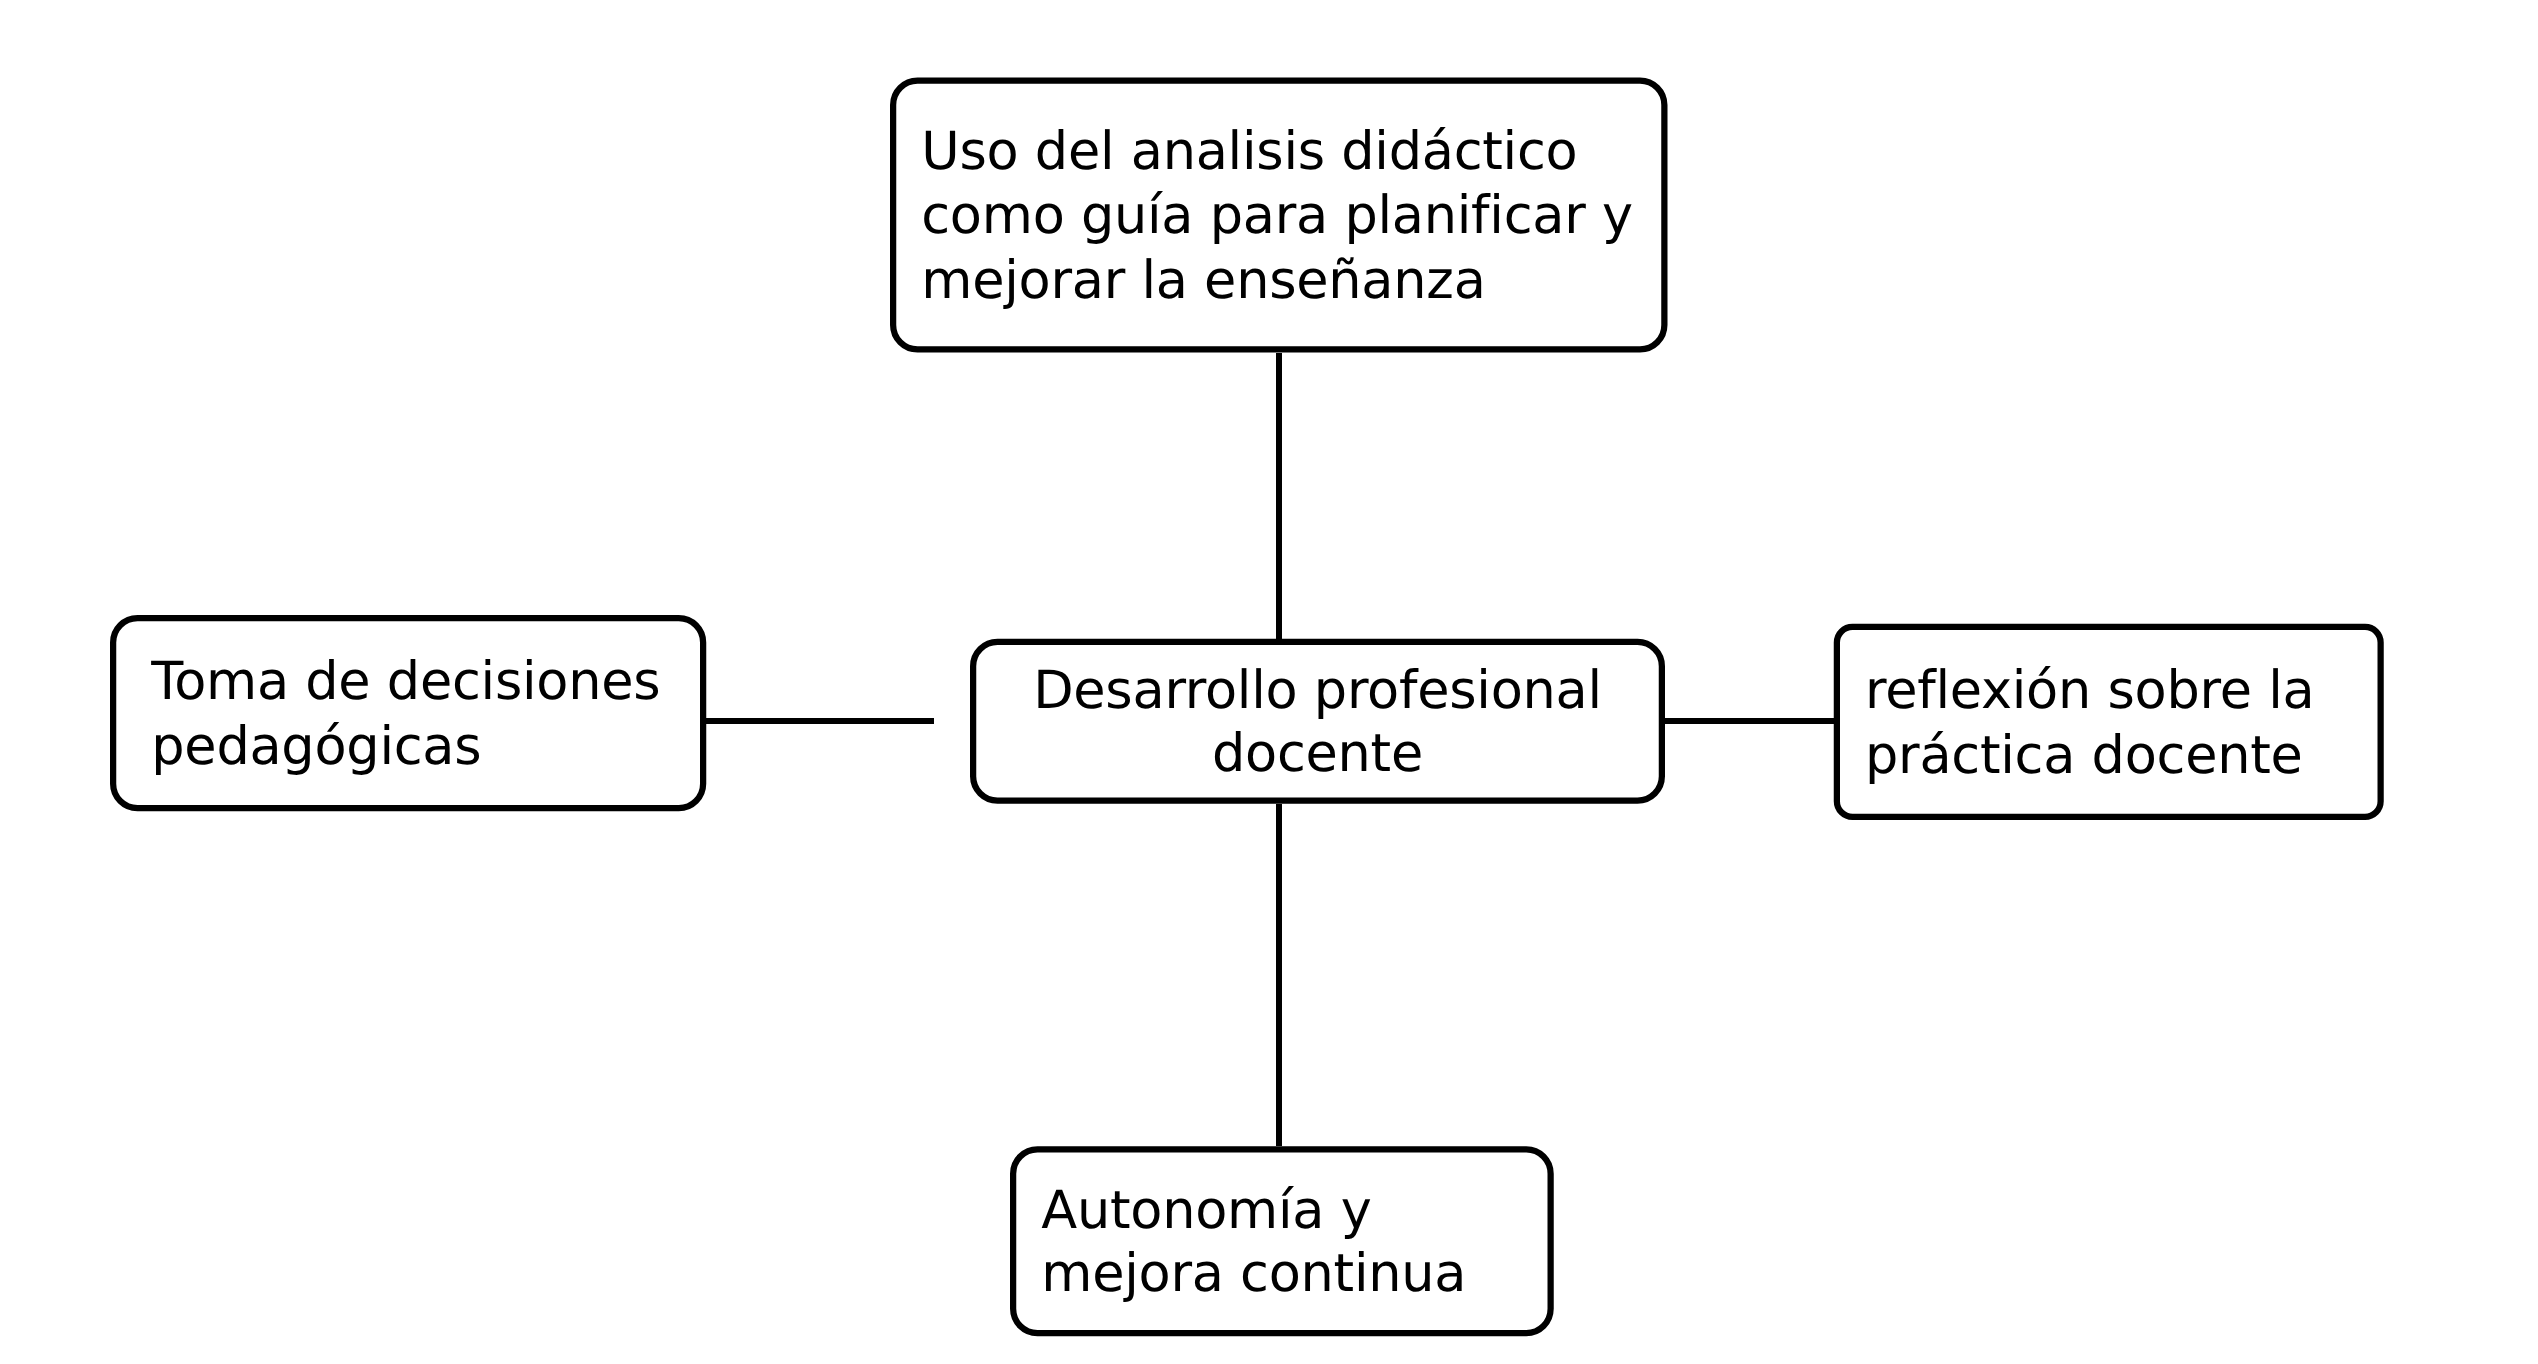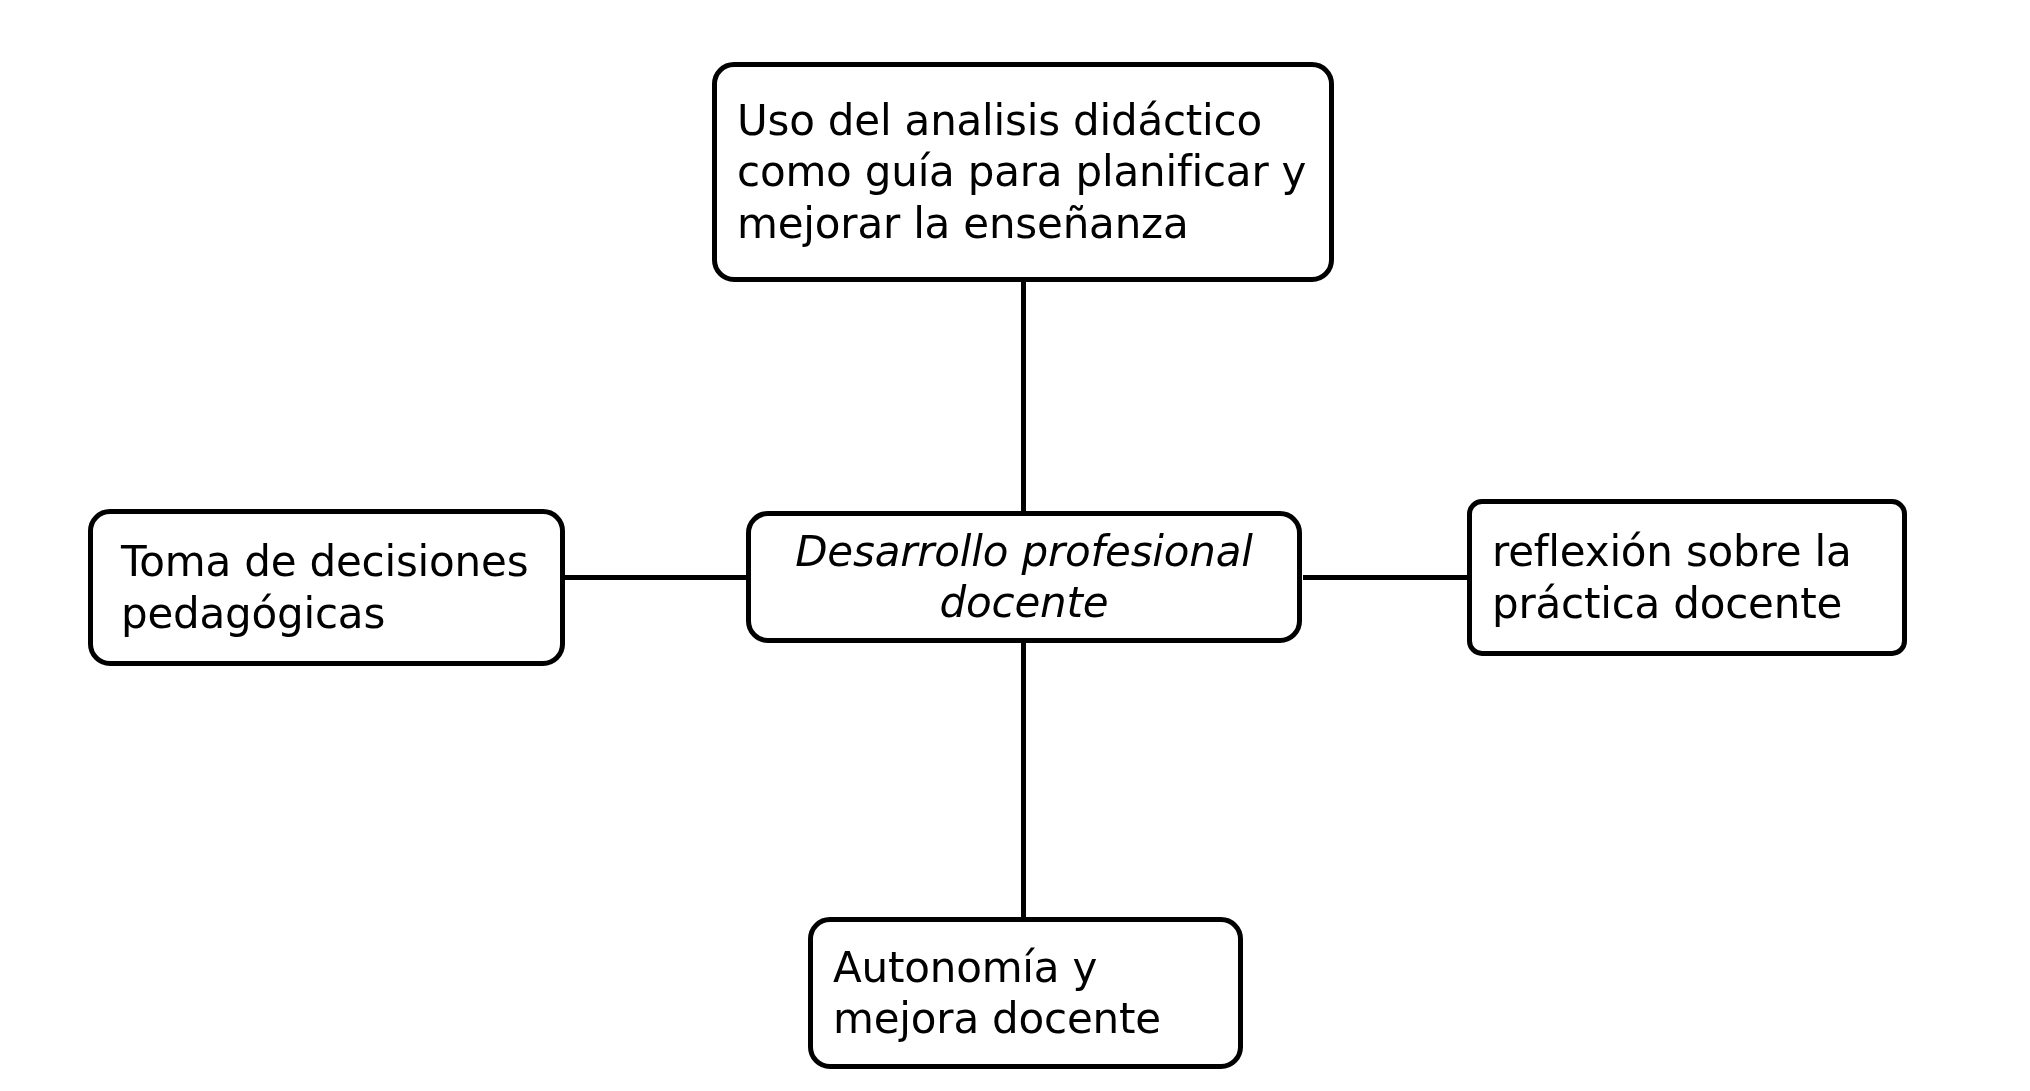--- a/index.html
+++ b/index.html
@@ -44,22 +44,22 @@
     line-height: 1.22;
     color: #000000;
     white-space: pre-line;
     letter-spacing: -0.2px;
   }
   .align-left  { text-align: left; }
   .align-center{ text-align: center; }
 
   
   #node-top    { left: 712px;  top: 46px;  width: 622px; height: 220px; }
-  #node-center { left: 746px;  top: 495px; width: 556px; height: 132px; font-style: italic; }
-  #node-left   { left: 88px;   top: 493px; width: 477px; height: 157px; padding-left: 28px; }
+  #node-center { left: 776px;  top: 495px; width: 556px; height: 132px; }
+  #node-left   { left: 88px;   top: 476px; width: 477px; height: 157px; padding-left: 28px; }
   #node-right  { left: 1467px; top: 483px; width: 440px; height: 157px; border-radius: 15px; }
   #node-bottom { left: 808px;  top: 901px; width: 435px; height: 152px; }
 </style>
 </head>
 <body>
 
 <div id="diagram-canvas">
 
   <svg id="diagram-svg" viewBox="0 0 2030 1091" xmlns="http://www.w3.org/2000/svg">
     <line x1="1023" y1="266" x2="1023" y2="495" stroke="#000000" stroke-width="5" shape-rendering="crispEdges"></line>
@@ -84,16 +84,16 @@
 docente</div>
   </div>
 
   <div class="node-box" id="node-right">
     <div class="node-text align-left">reflexión sobre la
 práctica docente</div>
   </div>
 
   <div class="node-box" id="node-bottom">
     <div class="node-text align-left">Autonomía y
-mejora docente</div>
+mejora continua</div>
   </div>
 
 </div>
 
 </body></html>

